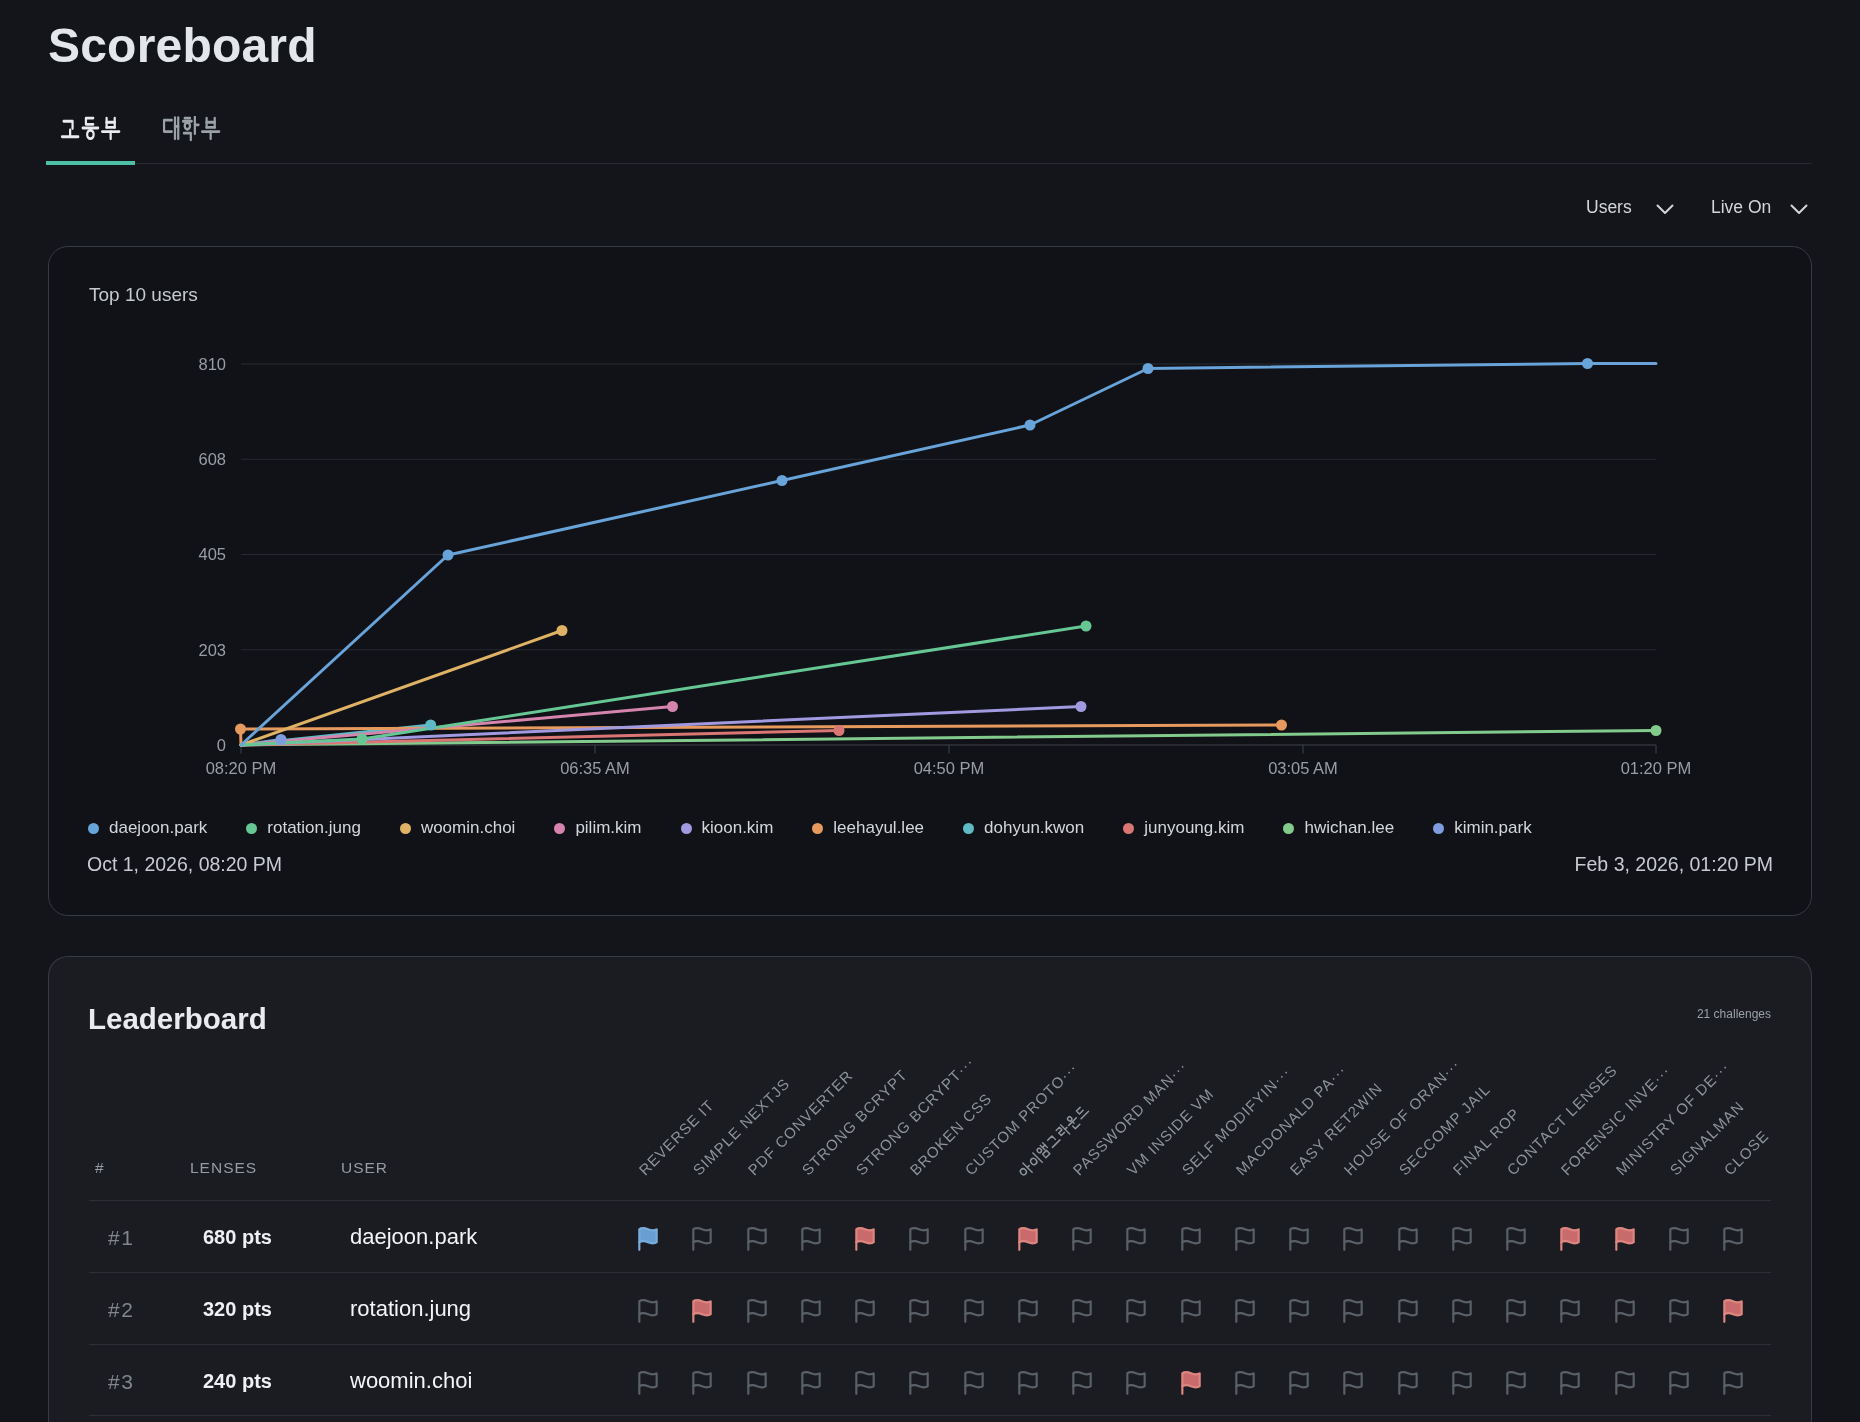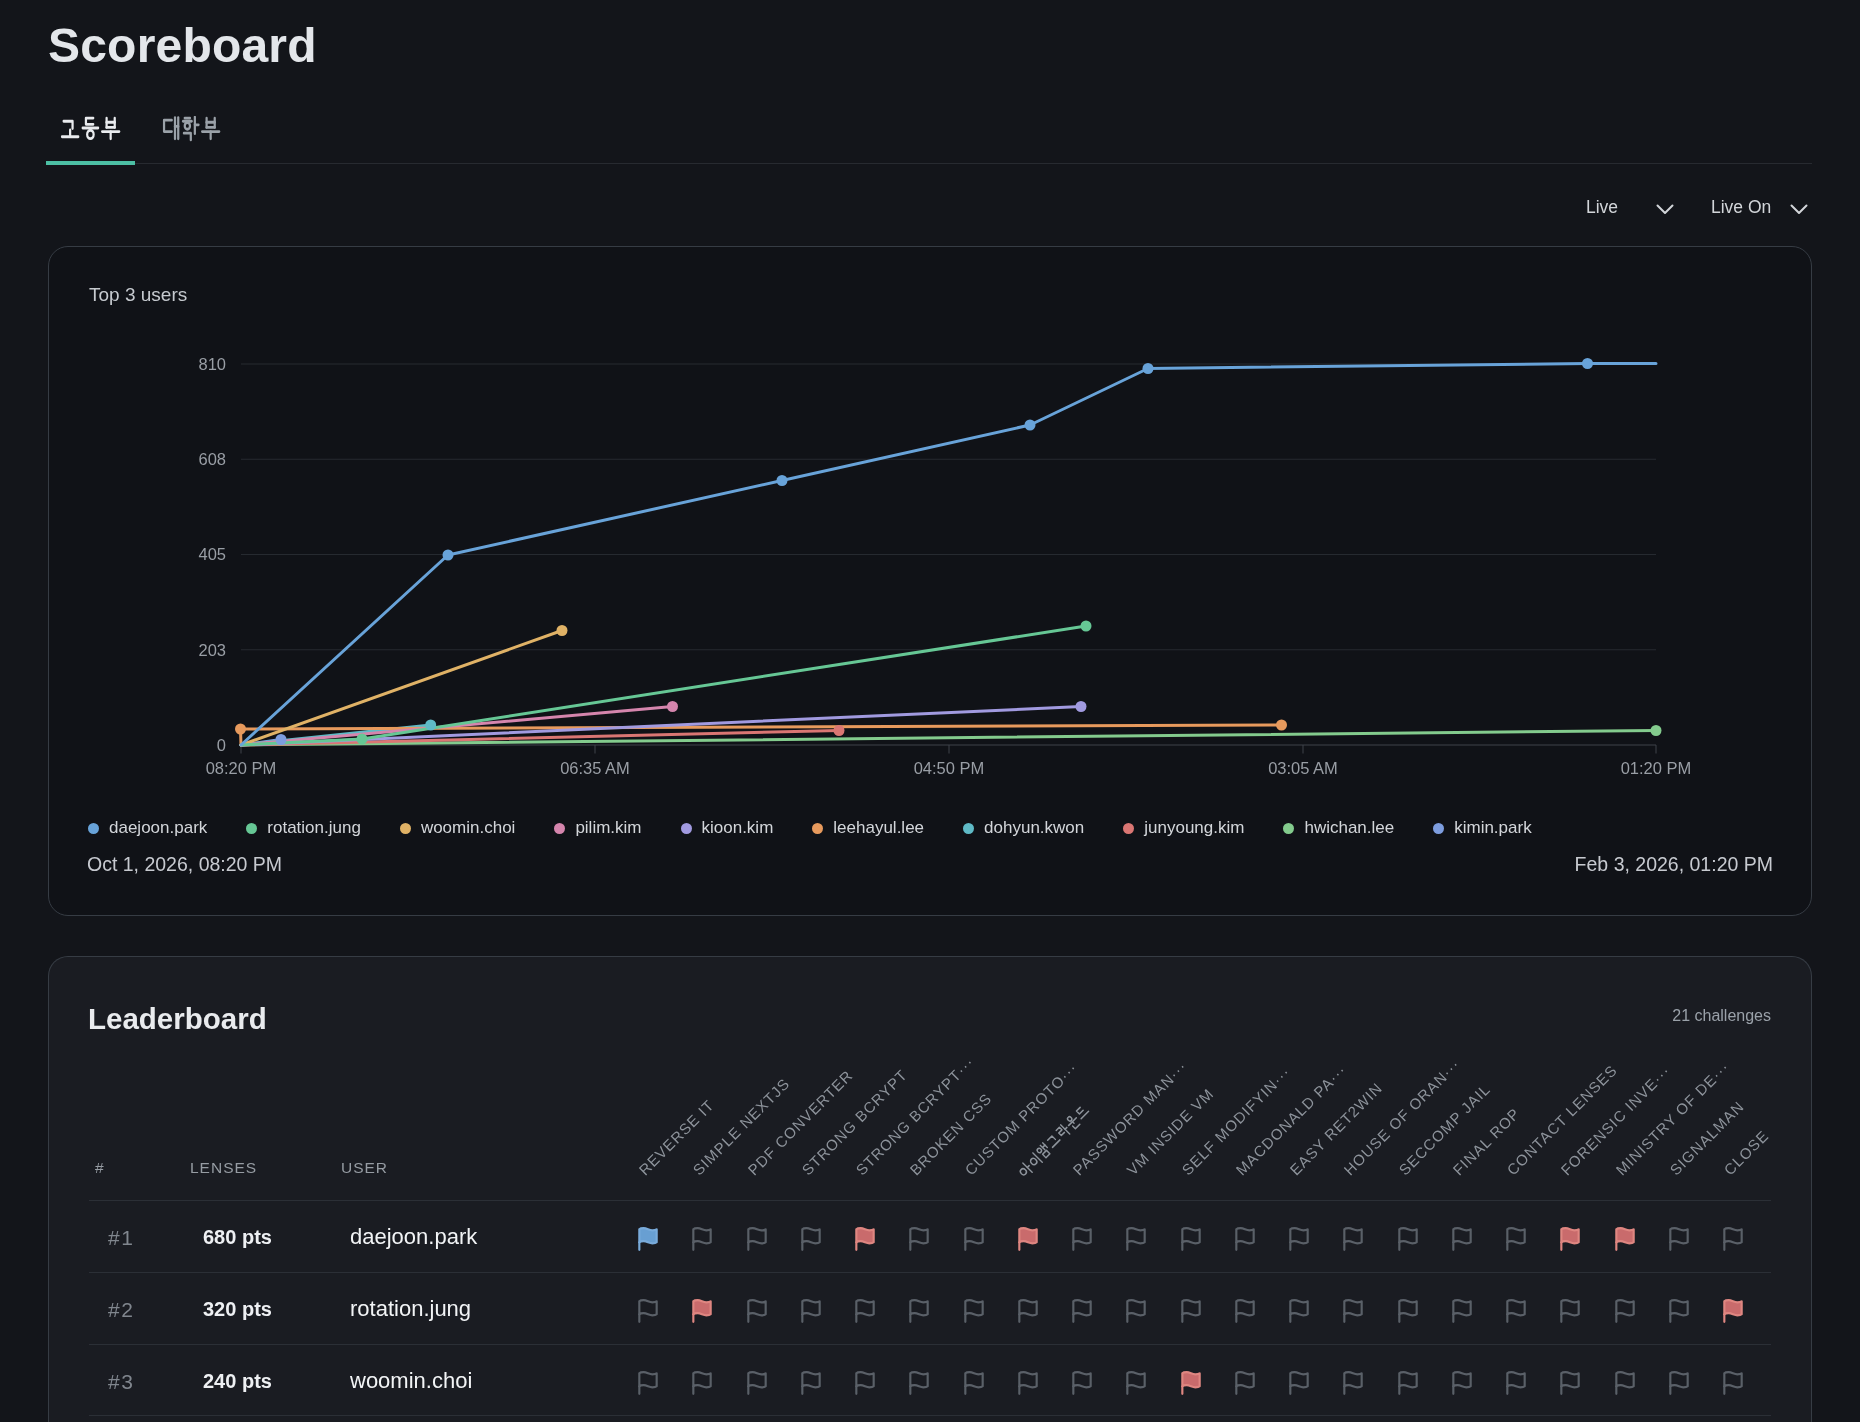--- a/index.html
+++ b/index.html
@@ -19,21 +19,21 @@
 .card1 .ct { position:absolute; left:40px; top:37px; font-size:19px; color:#c6cacf; }
 .legend { position:absolute; left:39px; top:570px; display:flex; gap:39px; height:22px;
   align-items:center; font-size:17px; color:#d3d6da; }
 .li { display:flex; align-items:center; }
 .ld { width:11px; height:11px; border-radius:50%; display:inline-block; margin-right:10px; }
 .d1 { position:absolute; left:38px; top:606px; font-size:19.5px; color:#c7cad0; }
 .d2 { position:absolute; right:38px; top:606px; font-size:19.5px; color:#c7cad0; }
 .card2 { position:absolute; left:48px; top:956px; width:1764px; height:520px;
   background:#1a1c22; border:1px solid #363c44; border-radius:20px 20px 0 0; border-bottom:none; }
 .card2 .ct { position:absolute; left:39px; top:45px; font-size:29.5px; font-weight:bold; color:#e9ebee; }
-.nch { position:absolute; right:40px; top:50px; font-size:16px; color:#9aa1a9; }
+.nch { position:absolute; right:40px; top:50px; font-size:12px; color:#9aa1a9; }
 .rl { position:absolute; top:204px; height:18px; line-height:18px; font-size:15px;
   letter-spacing:1px; color:#8d939b; white-space:nowrap;
   transform:rotate(-45deg); transform-origin:0 100%; }
 .th { position:absolute; top:202px; font-size:15.5px; color:#969ca3; letter-spacing:1px; }
 .hline { position:absolute; left:40px; right:40px; top:243px; border-top:1px solid #2b2f36; }
 .rk { position:absolute; left:59px; font-size:21px; color:#80868e; line-height:24px; letter-spacing:1.5px; }
 .pt { position:absolute; left:154px; font-size:20px; font-weight:bold; color:#eef0f3; line-height:24px; }
 .us { position:absolute; left:301px; font-size:22px; color:#f2f4f6; line-height:26px; }
 .fl { position:absolute; width:26px; height:26px; }
 .rb { position:absolute; left:40px; right:40px; border-top:1px solid #2b2f36; }
@@ -80,30 +80,30 @@
         <g transform="translate(156.0,0) scale(0.78,1)">
           <path d="M30 8 V44" stroke="#9aa1a8" stroke-width="11" fill="none" stroke-linecap="round" stroke-linejoin="round"></path>
           <path d="M70 8 V44" stroke="#9aa1a8" stroke-width="11" fill="none" stroke-linecap="round" stroke-linejoin="round"></path>
           <path d="M30 24 H70" stroke="#9aa1a8" stroke-width="11" fill="none" stroke-linecap="round" stroke-linejoin="round"></path>
           <path d="M30 44 H70" stroke="#9aa1a8" stroke-width="11" fill="none" stroke-linecap="round" stroke-linejoin="round"></path>
           <path d="M8 60 H92" stroke="#9aa1a8" stroke-width="11" fill="none" stroke-linecap="round" stroke-linejoin="round"></path>
           <path d="M50 60 V88" stroke="#9aa1a8" stroke-width="11" fill="none" stroke-linecap="round" stroke-linejoin="round"></path>
         </g>
       </svg>
     </div></div>
-<div class="ctl" style="left:1586px;top:197px">Live</div>
+<div class="ctl" style="left:1586px;top:197px">Users</div>
 <div class="chv" style="left:1656px;top:201px"><svg width="18" height="11" viewBox="0 0 18 11" fill="none">
       <path d="M1.5 1.5 L9 9 L16.5 1.5" stroke="#d2d5d9" stroke-width="2" stroke-linecap="round" stroke-linejoin="round"></path>
     </svg></div>
 <div class="ctl" style="left:1711px;top:197px">Live On</div>
 <div class="chv" style="left:1790px;top:201px"><svg width="18" height="11" viewBox="0 0 18 11" fill="none">
       <path d="M1.5 1.5 L9 9 L16.5 1.5" stroke="#d2d5d9" stroke-width="2" stroke-linecap="round" stroke-linejoin="round"></path>
     </svg></div>
 <div class="card1">
-  <div class="ct">Top 3 users</div>
+  <div class="ct">Top 10 users</div>
   <svg width="1764" height="670" viewBox="0 0 1764 670" fill="none" style="position:absolute;left:0;top:0">
 <line x1="192" y1="117.0" x2="1607" y2="117.0" stroke="#262a30" stroke-width="1"></line>
 <text x="177" y="122.8" text-anchor="end" font-size="16.5" fill="#999ea5" font-family="Liberation Sans, sans-serif">810</text>
 <line x1="192" y1="212.25" x2="1607" y2="212.25" stroke="#262a30" stroke-width="1"></line>
 <text x="177" y="218.05" text-anchor="end" font-size="16.5" fill="#999ea5" font-family="Liberation Sans, sans-serif">608</text>
 <line x1="192" y1="307.5" x2="1607" y2="307.5" stroke="#262a30" stroke-width="1"></line>
 <text x="177" y="313.3" text-anchor="end" font-size="16.5" fill="#999ea5" font-family="Liberation Sans, sans-serif">405</text>
 <line x1="192" y1="402.75" x2="1607" y2="402.75" stroke="#262a30" stroke-width="1"></line>
 <text x="177" y="408.55" text-anchor="end" font-size="16.5" fill="#999ea5" font-family="Liberation Sans, sans-serif">203</text>
 <line x1="192" y1="498.0" x2="1607" y2="498.0" stroke="#3e434b" stroke-width="1"></line>

